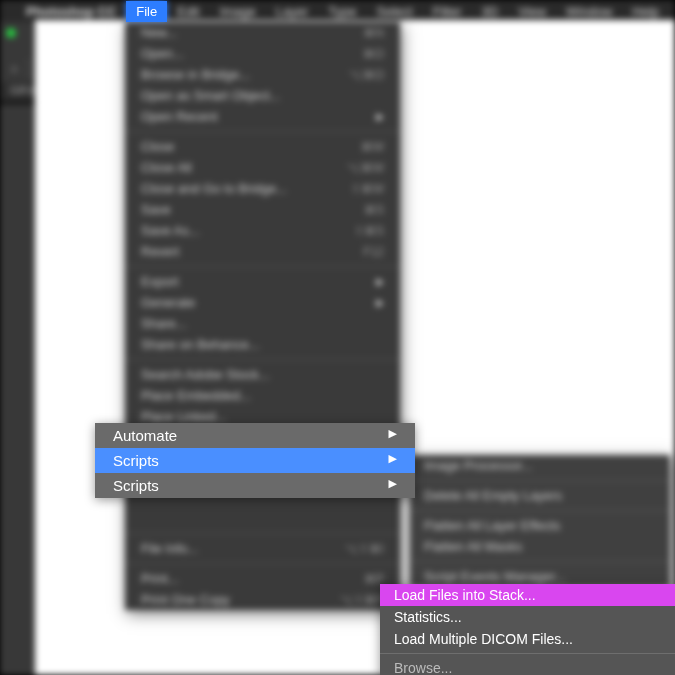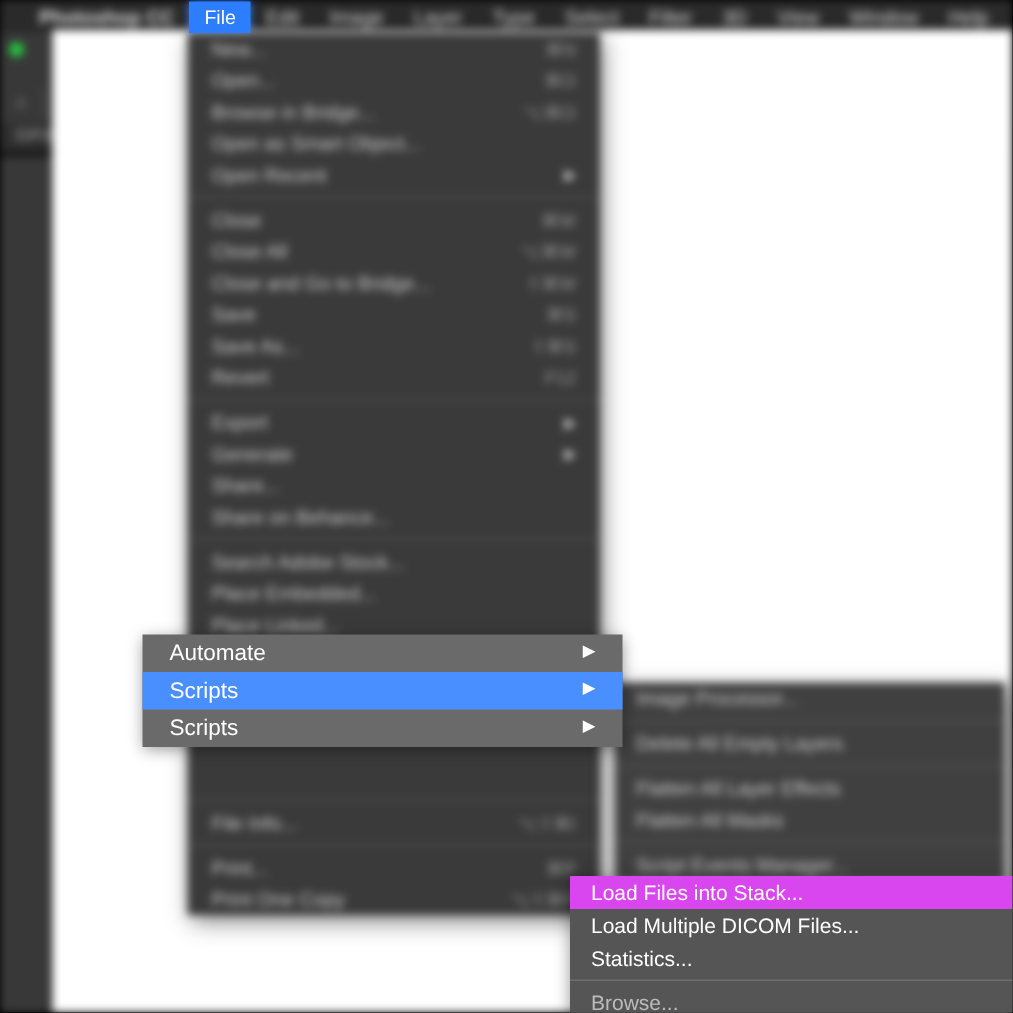--- a/index.html
+++ b/index.html
@@ -237,20 +237,20 @@
       <div class="fs-row">
         <span>Scripts</span>
         <span class="fs-arrow">▶</span>
       </div>
     </div>
 </div>
 
 <div class="sub-focus">
   <div id="sf-rows">
       <div class="sf-row hl">Load Files into Stack...</div>
+      <div class="sf-row">Statistics...</div>
       <div class="sf-row">Load Multiple DICOM Files...</div>
-      <div class="sf-row">Statistics...</div>
     </div>
   <div class="sf-sep"></div>
   <div id="sf-bottom">
       <div class="sf-row" style="color: rgb(187, 187, 187);">Browse...</div>
     </div>
 </div>
 
 </body></html>

